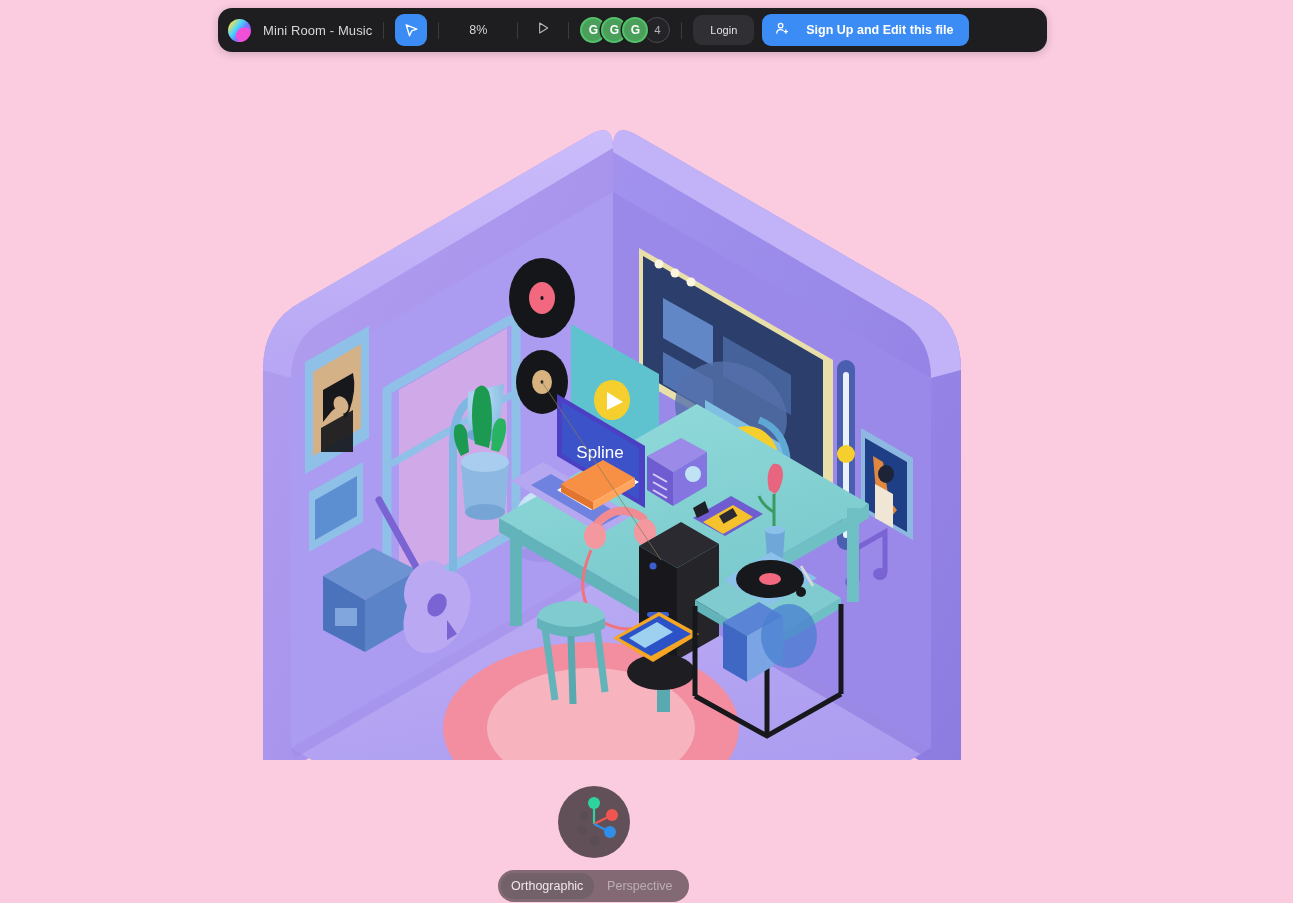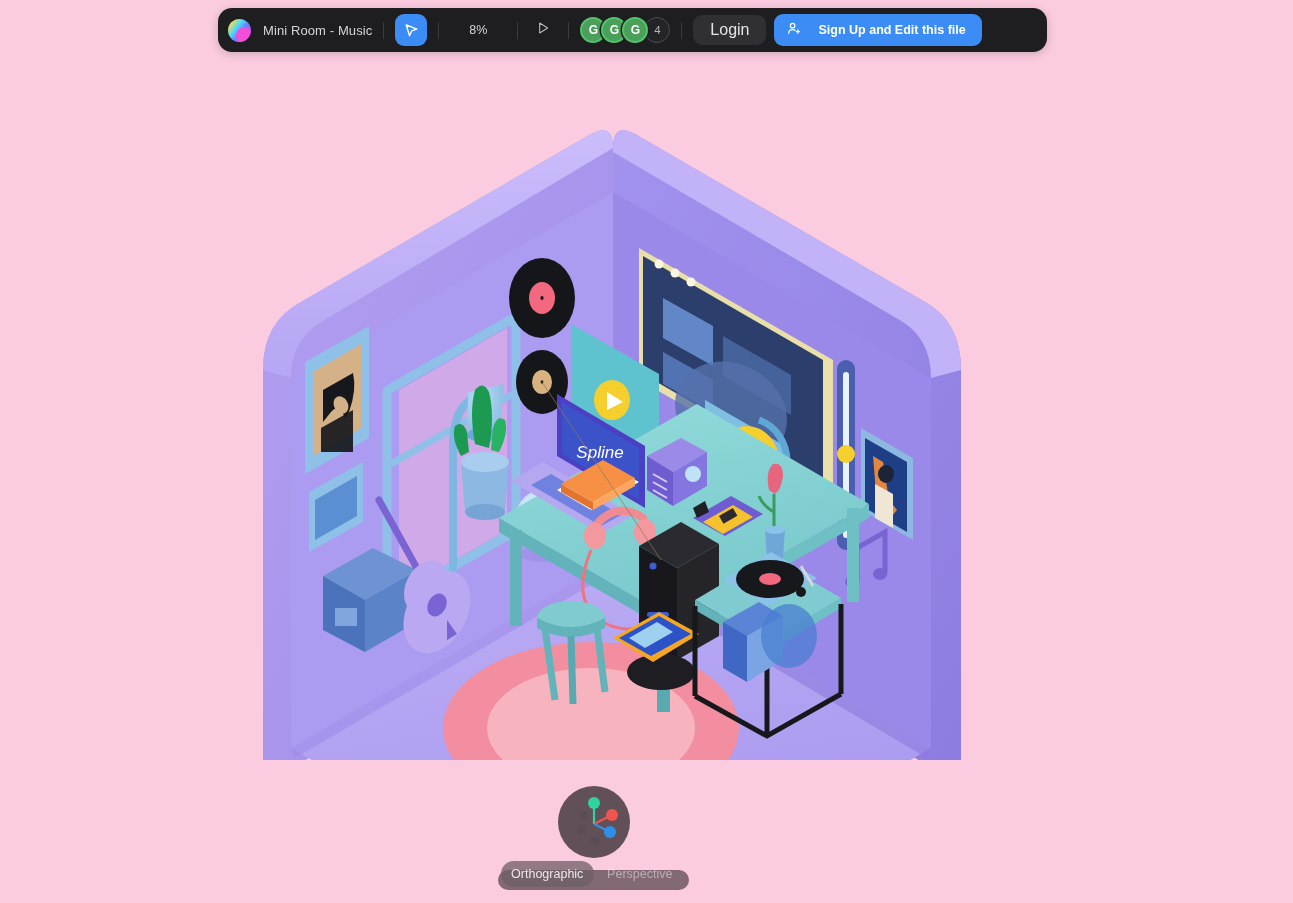--- a/index.html
+++ b/index.html
@@ -58,45 +58,45 @@
   }
   .avatar-more {
     width: 26px; height: 26px; border-radius: 50%;
     background: #242428; border: 1.4px solid #4a4a50;
     color: #b4b4bb; font-size: 11.5px;
     display: flex; align-items: center; justify-content: center;
     margin-left: 1px; cursor: pointer;
   }
   .login-btn {
     height: 30px; padding: 8px 17px; border-radius: 9px;
-    background: #2f2f34; color: #e4e4e8; font-size: 16px;
+    background: #2f2f34; color: #e4e4e8; font-size: 11px;
     display: flex; align-items: center; cursor: pointer; flex: none;
   }
   .signup-btn {
     height: 32px; padding: 0 16px 0 13px; border-radius: 9px;
     background: #3b8cf5; color: #ffffff; font-size: 12.5px; font-weight: 700;
     display: flex; align-items: center; gap: 16px;
     margin-left: 8px; cursor: pointer; flex: none;
   }
 
   
-  .scene { position: absolute; left: 0; top: 60px; width: 1222px; height: 700px; font-style: italic; }
+  .scene { position: absolute; left: 0; top: 60px; width: 1222px; height: 700px; }
   .scene svg { display: block; margin: 0 auto; }
 
   
   .gizmo {
     position: absolute; left: 558px; top: 786px;
     width: 72px; height: 72px; border-radius: 50%;
     background: rgba(55,45,50,.78);
     cursor: grab;
   }
   .gizmo svg { display: block; }
   .cam-toggle {
     position: absolute; left: 498px; top: 870px;
-    width: 191px; height: 20px; border-radius: 16px;
+    width: 191px; height: 32px; border-radius: 16px;
     background: rgba(55,45,50,.62);
     display: flex; align-items: flex-end; padding: 3px;
   }
   .cam-opt {
     height: 26px; border-radius: 13px; flex: 1;
     display: flex; align-items: center; justify-content: center;
     font-size: 12.5px; color: rgba(255,255,255,.45); cursor: pointer;
   }
   .cam-opt.active { background: rgba(110,95,102,.75); color: #efe6ea; }
 </style>

